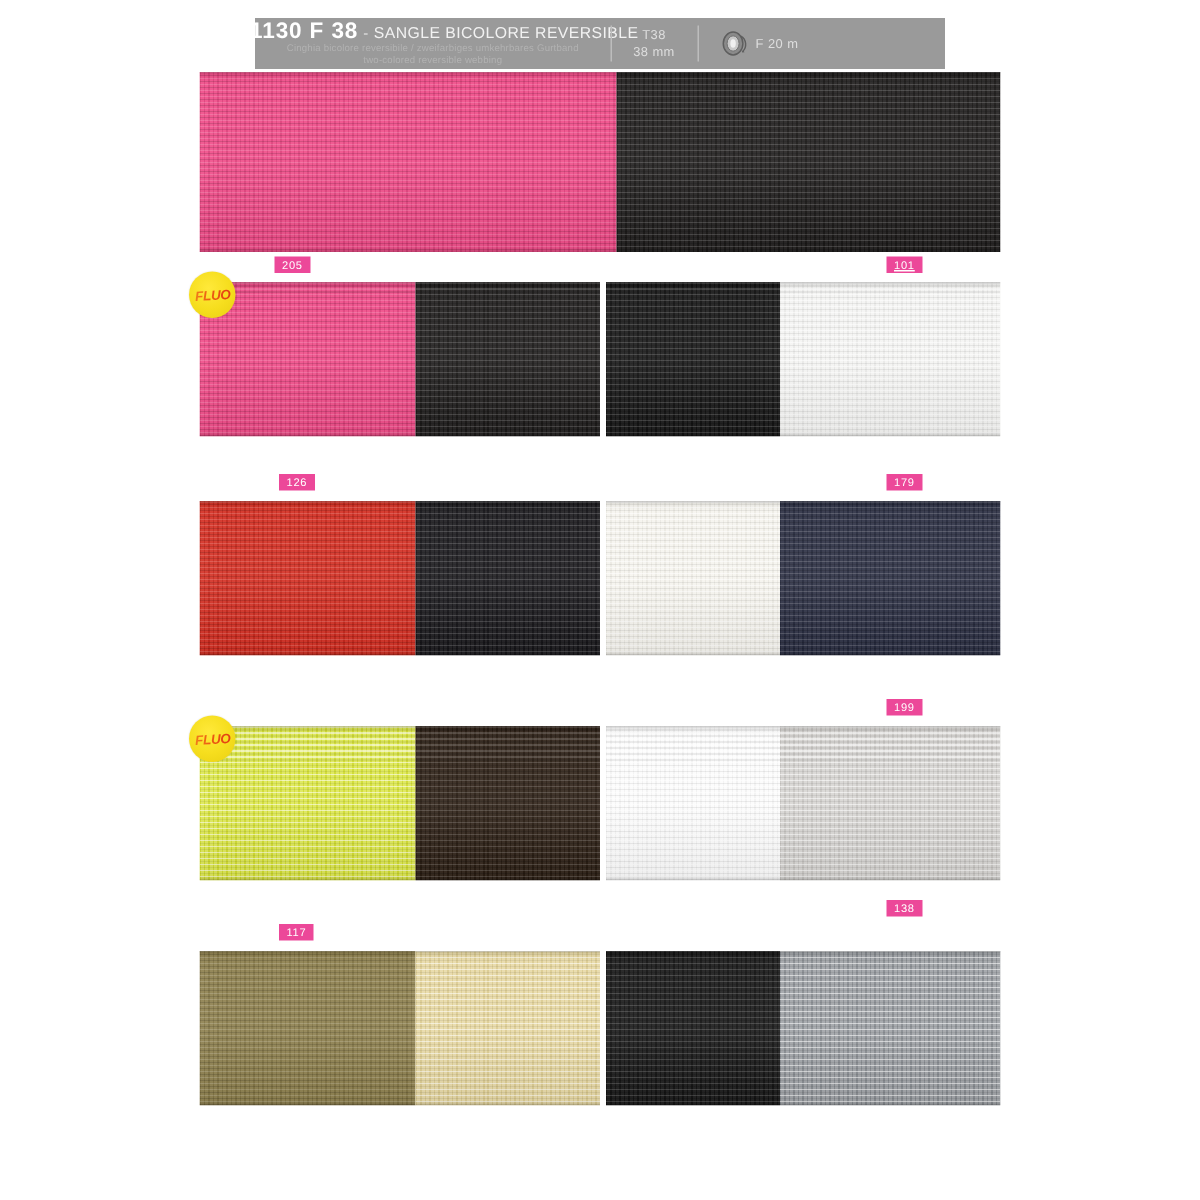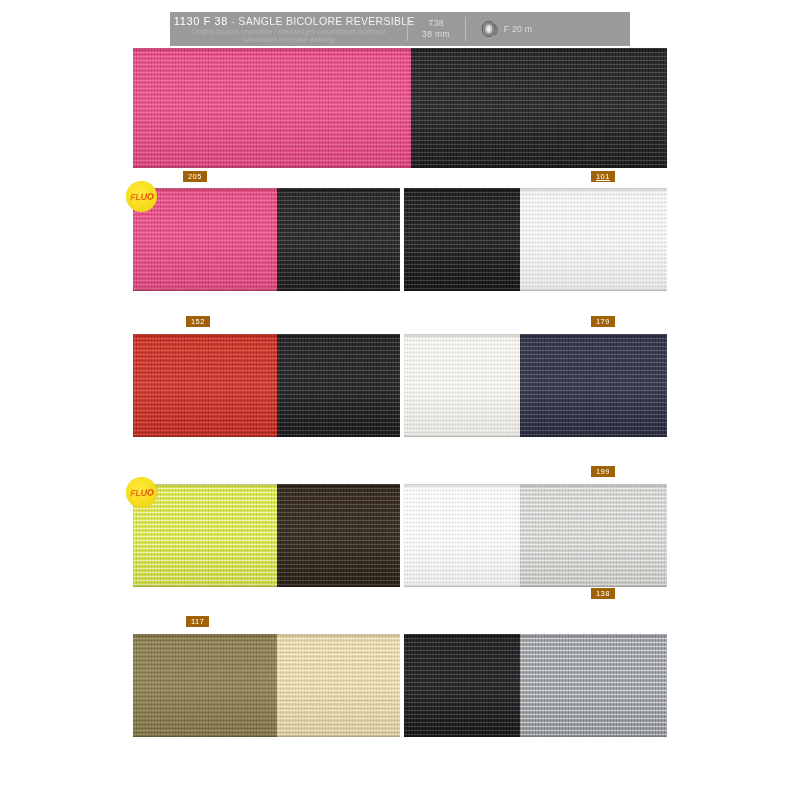--- a/index.html
+++ b/index.html
@@ -21,39 +21,39 @@
     display:flex;align-items:stretch;
     color:#d9d9d9;
   }
   .hdr-cell{display:flex;flex-direction:column;align-items:center;justify-content:center;
             position:relative;padding:0 6px;box-sizing:border-box;}
   .hdr-cell + .hdr-cell::before{
     content:"";position:absolute;left:0;top:5px;bottom:5px;width:1px;background:#bdbdbd;
   }
   #hdr-title-cell{width:237px;padding-top:1px;}
   .title-line{font-size:10.5px;letter-spacing:.4px;white-space:nowrap;line-height:12px;}
-  .title-line .code{font-weight:normal;color:#ffffff;font-size:11px;letter-spacing:.6px;}
+  .title-line .code{font-weight:bold;color:#ffffff;font-size:15px;letter-spacing:.6px;}
   .title-line .dash{color:#e2e2e2;font-size:10px;}
   .title-line .name{color:#f2f2f2;font-size:10.5px;letter-spacing:.3px;}
   .sub-line{font-size:6.4px;line-height:8px;color:#b2b2b2;letter-spacing:.15px;white-space:nowrap;text-align:center;}
 
   #hdr-size-cell{width:58px;text-align:center;}
   .size-line{font-size:8.6px;line-height:11px;color:#dedede;letter-spacing:.3px;}
 
   #hdr-reel-cell{width:82px;flex-direction:row;gap:4px;}
   .reel-icon{width:20px;height:20px;display:block;flex:0 0 auto;}
   .reel-text{font-size:8.6px;color:#dedede;letter-spacing:.3px;white-space:nowrap;}
 
   #hdr-comp-cell{flex:1;}
   .comp-line{font-size:8.2px;line-height:10px;color:#dcdcdc;letter-spacing:.3px;white-space:nowrap;text-align:center;}
 
   
   .code-chip{
     position:absolute;
-    background:#a16207;color:#ffffff;
+    background:#ec4899;color:#ffffff;
     font-size:7.4px;letter-spacing:.5px;
     padding:1.5px 5px 1.5px 5px;
     line-height:8px;
     border-radius:0;
   }
 
   
   .swatch{position:absolute;overflow:hidden;display:flex;}
   .half{position:relative;height:100%;overflow:hidden;}
   
@@ -154,21 +154,21 @@
   </div>
   <div class="fluo-badge" style="left:126px;top:181px;">
     <span>FLUO</span>
   </div>
 
   <div class="swatch" style="left:404px;top:188px;width:263px;height:103px;">
     <div class="half" style="width:116px;background:#131313;"></div>
     <div class="half light" style="width:147px;background:#f2f2f0;"></div>
   </div>
 
-  <div class="code-chip" style="left:186px;top:316px;">152</div>
+  <div class="code-chip" style="left:186px;top:316px;">126</div>
   <div class="code-chip" style="left:591px;top:316px;">179</div>
 
   <div class="swatch" style="left:133px;top:334px;width:267px;height:103px;">
     <div class="half" style="width:144px;background:#d2291d;"></div>
     <div class="half" style="width:123px;background:#17161a;"></div>
   </div>
 
   <div class="swatch" style="left:404px;top:334px;width:263px;height:103px;">
     <div class="half light" style="width:116px;background:#f4f2eb;"></div>
     <div class="half" style="width:147px;background:#272b3f;"></div>
@@ -184,21 +184,21 @@
   <div class="fluo-badge" style="left:126px;top:477px;">
     <span>FLUO</span>
   </div>
 
   <div class="swatch" style="left:404px;top:484px;width:263px;height:103px;">
     <div class="half light" style="width:116px;background:#fbfbfb;"></div>
     <div class="half light" style="width:147px;background:#cfcdca;"></div>
   </div>
 
   <div class="code-chip" style="left:186px;top:616px;">117</div>
-  <div class="code-chip" style="left:591px;top:588px;">138</div>
+  <div class="code-chip" style="left:591px;top:600px;">138</div>
 
   <div class="swatch" style="left:133px;top:634px;width:267px;height:103px;">
     <div class="half" style="width:144px;background:#8a7c49;"></div>
     <div class="half light" style="width:123px;background:#e3d296;"></div>
   </div>
 
   <div class="swatch" style="left:404px;top:634px;width:263px;height:103px;">
     <div class="half" style="width:116px;background:#141414;"></div>
     <div class="half light" style="width:147px;background:#8c9095;"></div>
   </div>

